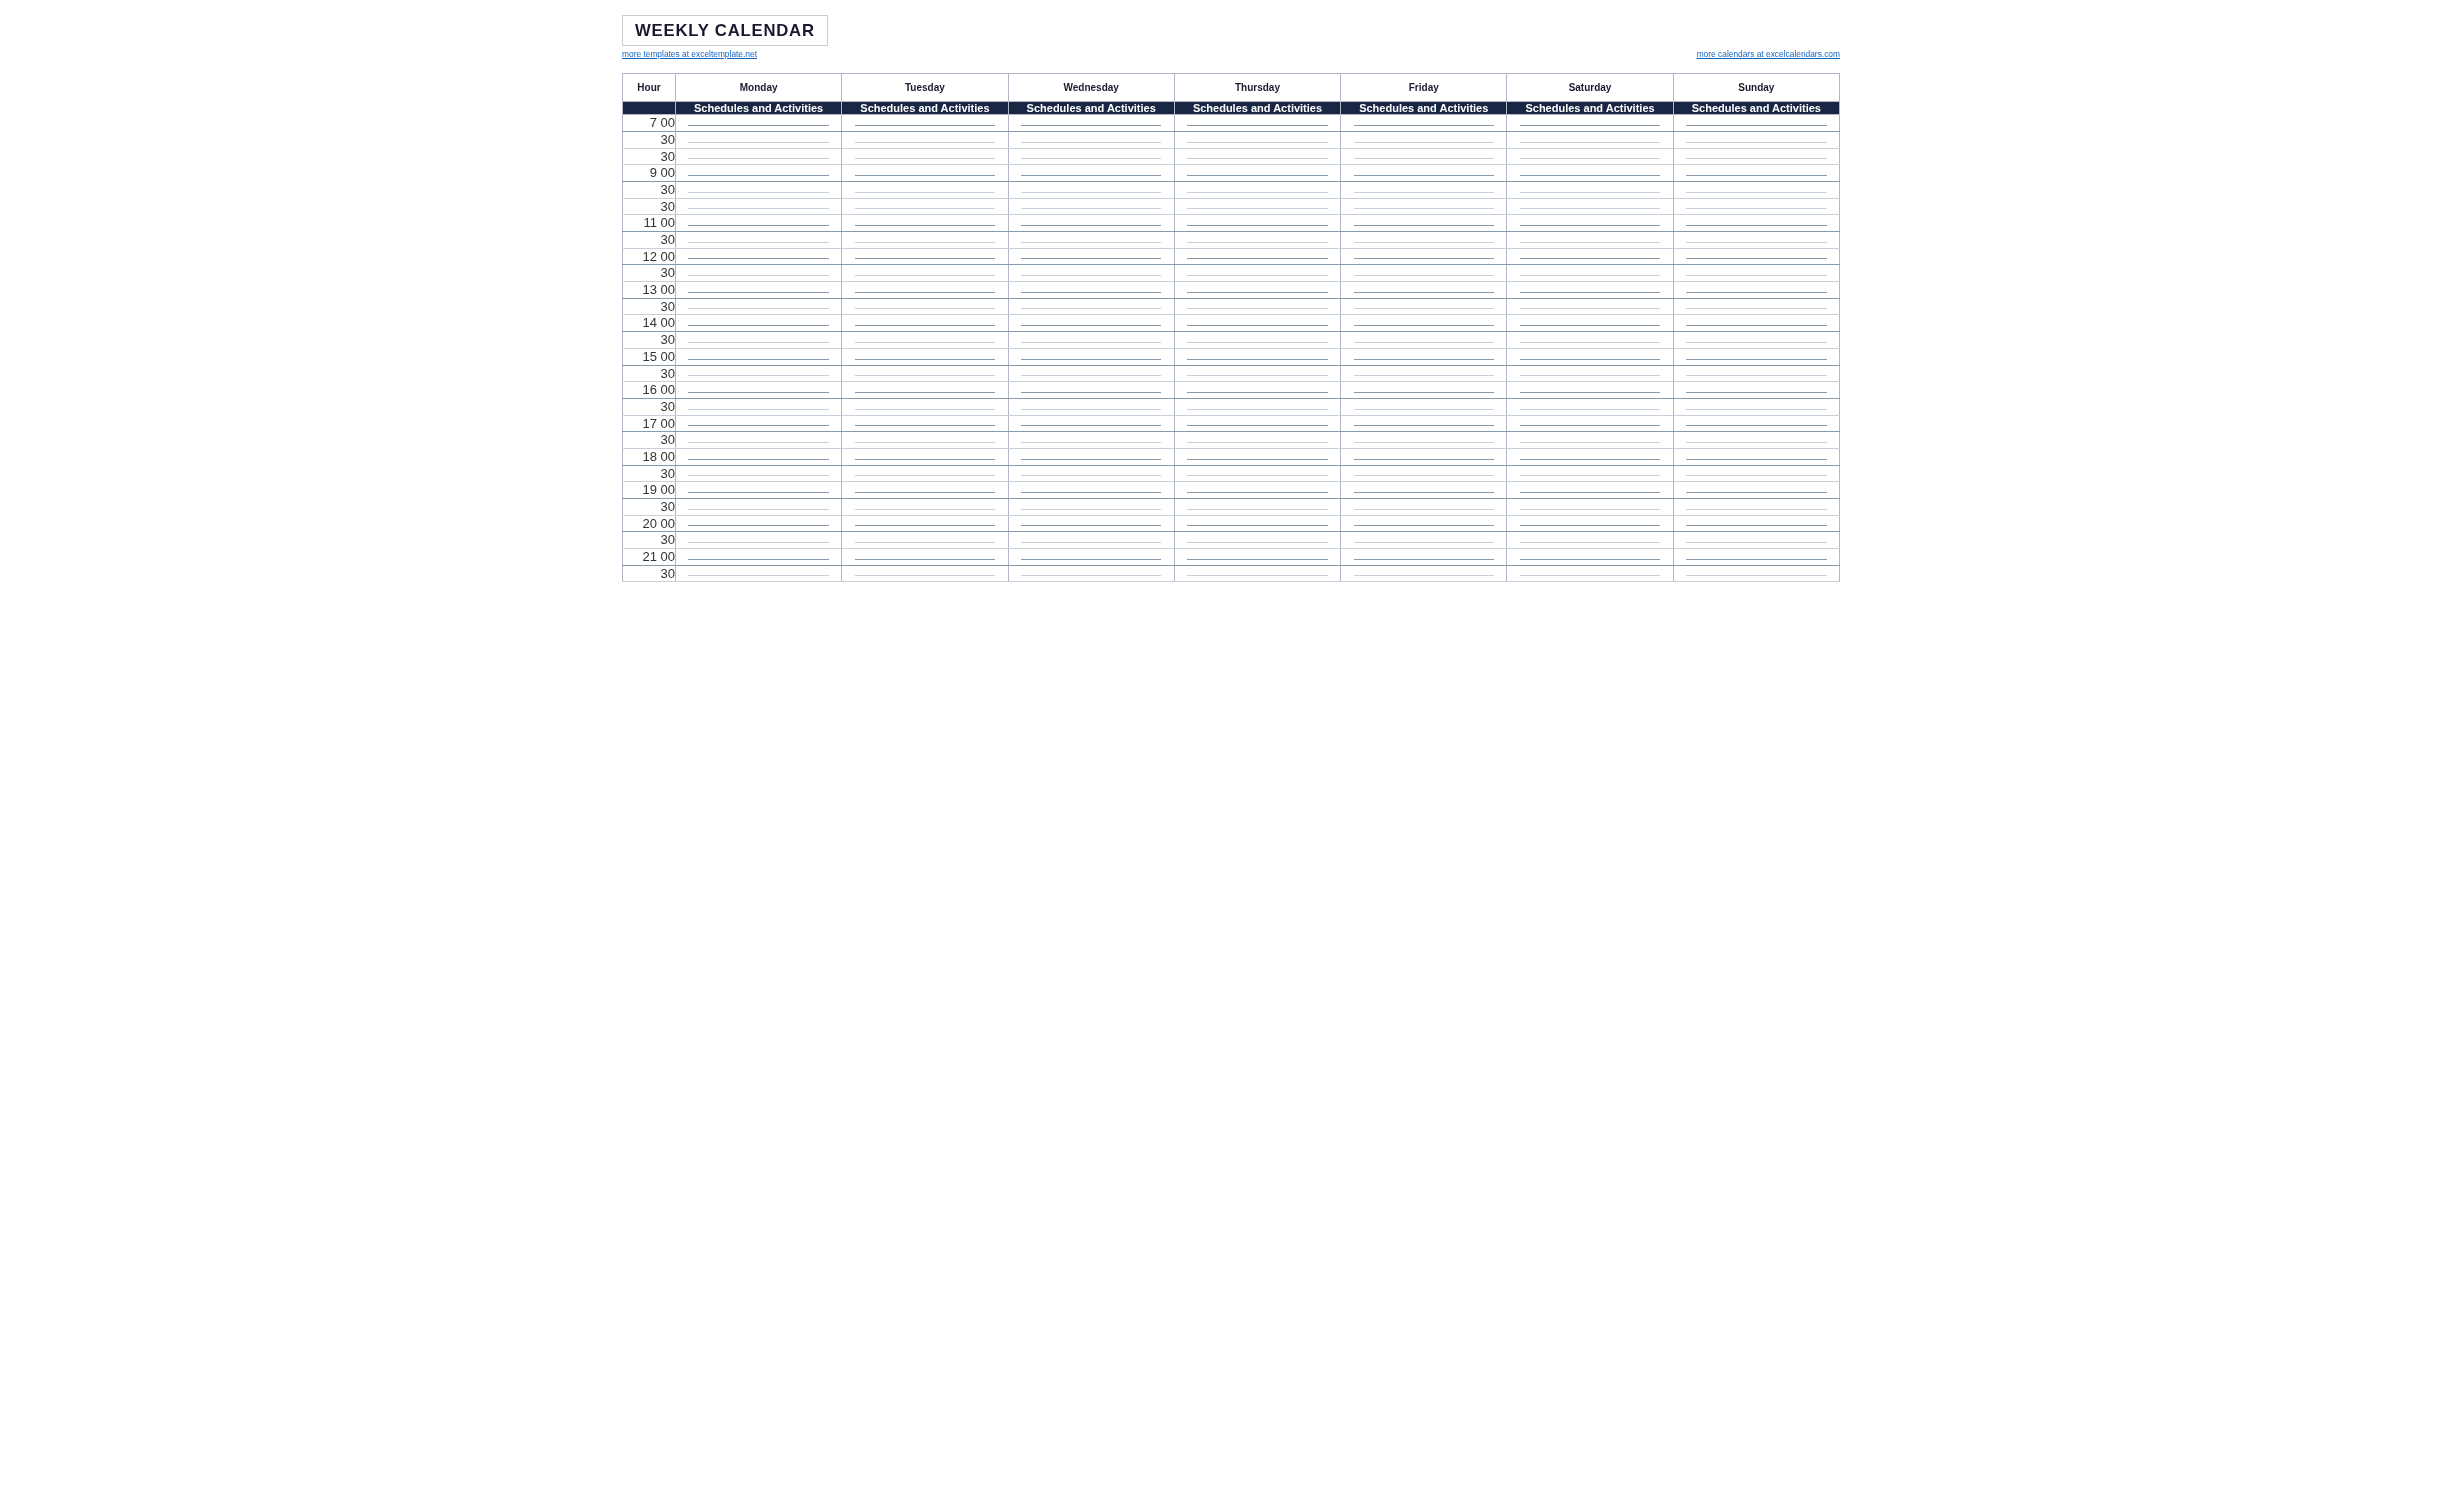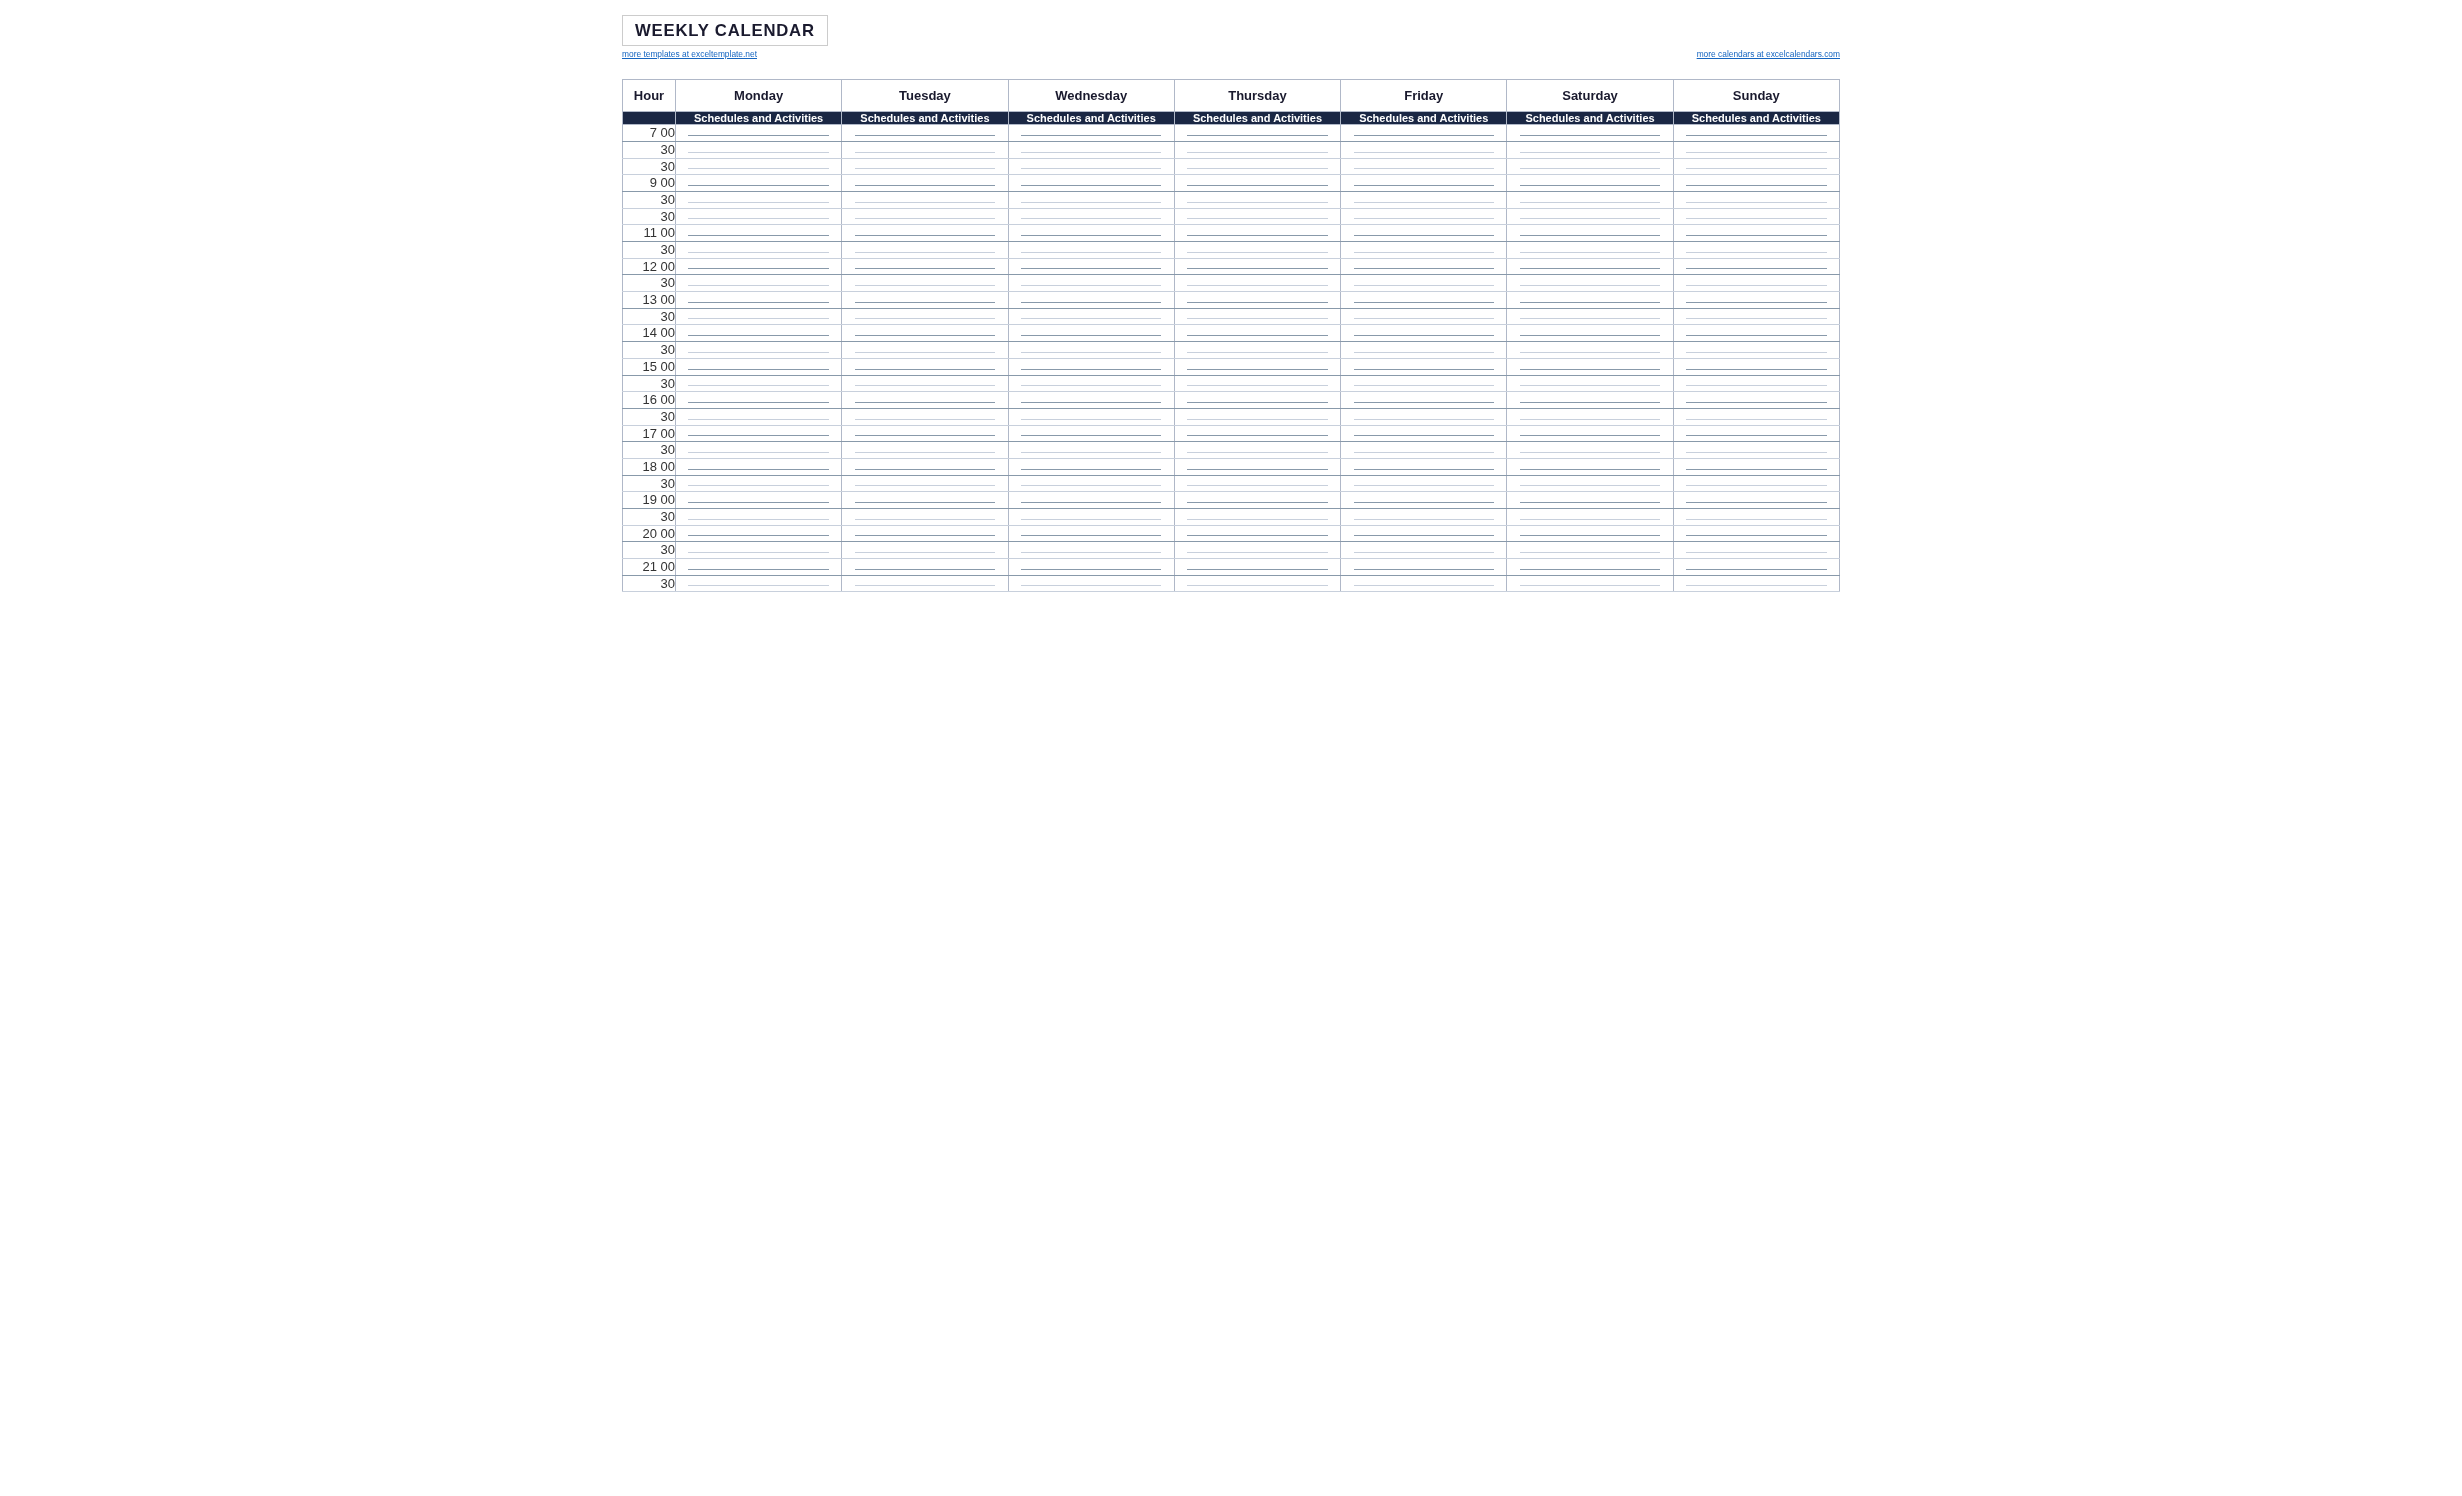--- a/index.html
+++ b/index.html
@@ -33,21 +33,21 @@
       color: #1a1a2e;
       letter-spacing: 0.8px;
       border: 1.5px solid #ccc;
       padding: 4.6px 12px;
       display: inline-block;
     }
 
     .links-row {
       display: flex;
       justify-content: space-between;
-      margin-bottom: 20px;
+      margin-bottom: 14px;
       text-align: center;
     }
 
     .link-text {
       color: #1565c0;
       font-size: 8.4px;
       text-decoration: underline;
       cursor: pointer;
     }
 
@@ -55,21 +55,21 @@
       width: 100%;
       border-collapse: collapse;
       border: 0.8px solid #b0b8c8;
     }
 
     .calendar-table th {
       border: 0.8px solid #b0b8c8;
       padding: 8px 3px;
       text-align: center;
       font-weight: bold;
-      font-size: 13px;
+      font-size: 10px;
       background: #fff;
       color: #1a1a2e;
     }
 
     .calendar-table th.hour-header {
       width: 53px;
     }
 
     .sub-header td {
       background: #1a2744;

